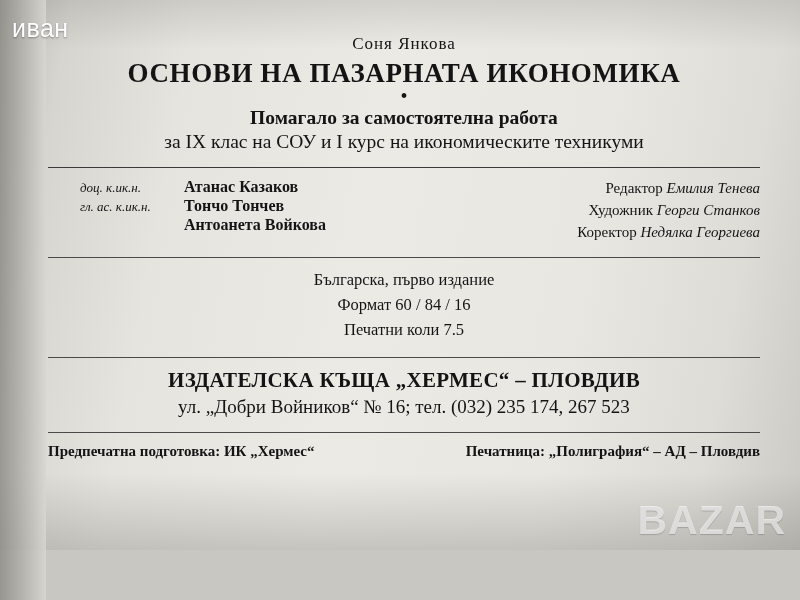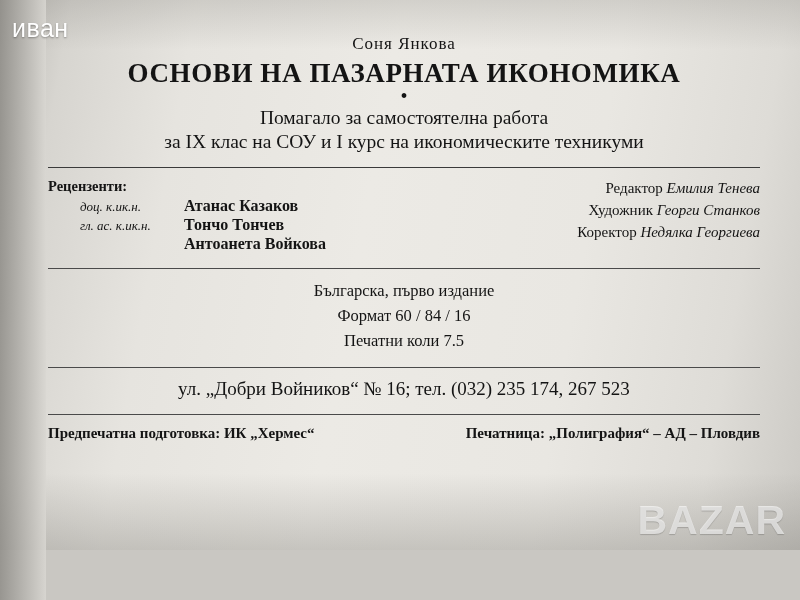--- a/index.html
+++ b/index.html
@@ -76,20 +76,21 @@
   }
   .dot-sep {
     text-align: center;
     font-size: 20px;
     line-height: 10px;
     margin: 2px 0 4px 0;
   }
   .subtitle1 {
     font-size: 19.5px;
     margin: 6px 0 2px 0;
+    font-weight: bold;
   }
   .subtitle2 {
     font-size: 19.5px;
     margin: 0 0 8px 0;
   }
 
   .rule {
     height: 1px;
     background: #3a3a3a;
     margin: 14px 0 10px 0;
@@ -162,21 +163,20 @@
     <div class="dot-sep">•</div>
 
     <div class="subtitle1 center">Помагало за самостоятелна работа</div>
     <div class="subtitle2 center">за IX клас на СОУ и I курс на икономическите техникуми</div>
 
     <div class="rule"></div>
 
     <div class="credits">
 
       <div class="credits-left">
-        <div class="rec-head">Рецензенти:</div>
 
         <div class="rec-row">
           <span class="rec-role">доц. к.ик.н.</span>
           <span class="rec-name">Атанас Казаков</span>
         </div>
 
         <div class="rec-row">
           <span class="rec-role">гл. ас. к.ик.н.</span>
           <span class="rec-name">Тончо Тончев</span>
         </div>
@@ -203,20 +203,21 @@
     <div class="rule thin"></div>
 
     <div class="imprint">
       <div>Българска, първо издание</div>
       <div>Формат 60 / 84 / 16</div>
       <div>Печатни коли 7.5</div>
     </div>
 
     <div class="rule thin"></div>
 
+    <div class="publisher">ИЗДАТЕЛСКА КЪЩА „ХЕРМЕС“ – ПЛОВДИВ</div>
     <div class="address">ул. „Добри Войников“ № 16; тел. (032) 235 174, 267 523</div>
 
     <div class="rule thin"></div>
 
     <div class="footer">
       <span>Предпечатна подготовка: ИК „Хермес“</span>
       <span>Печатница: „Полиграфия“ – АД – Пловдив</span>
     </div>
 
   </div>

